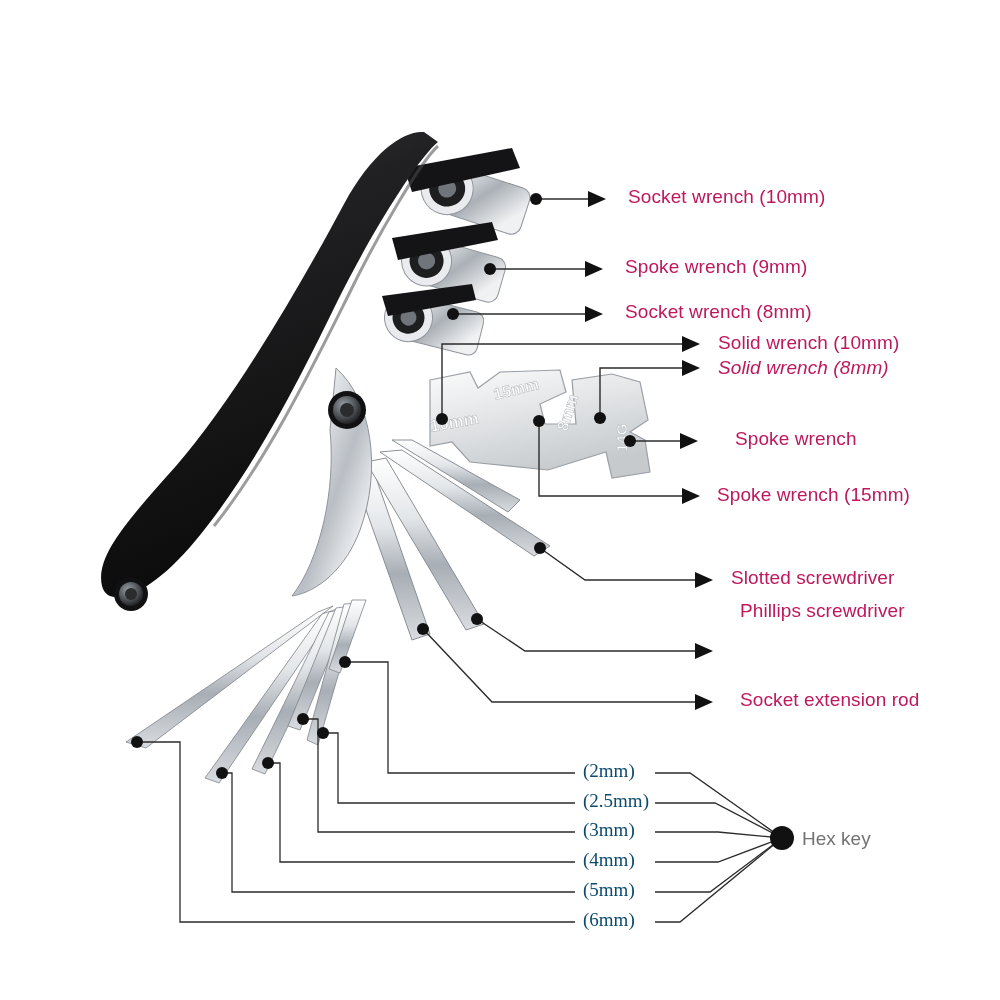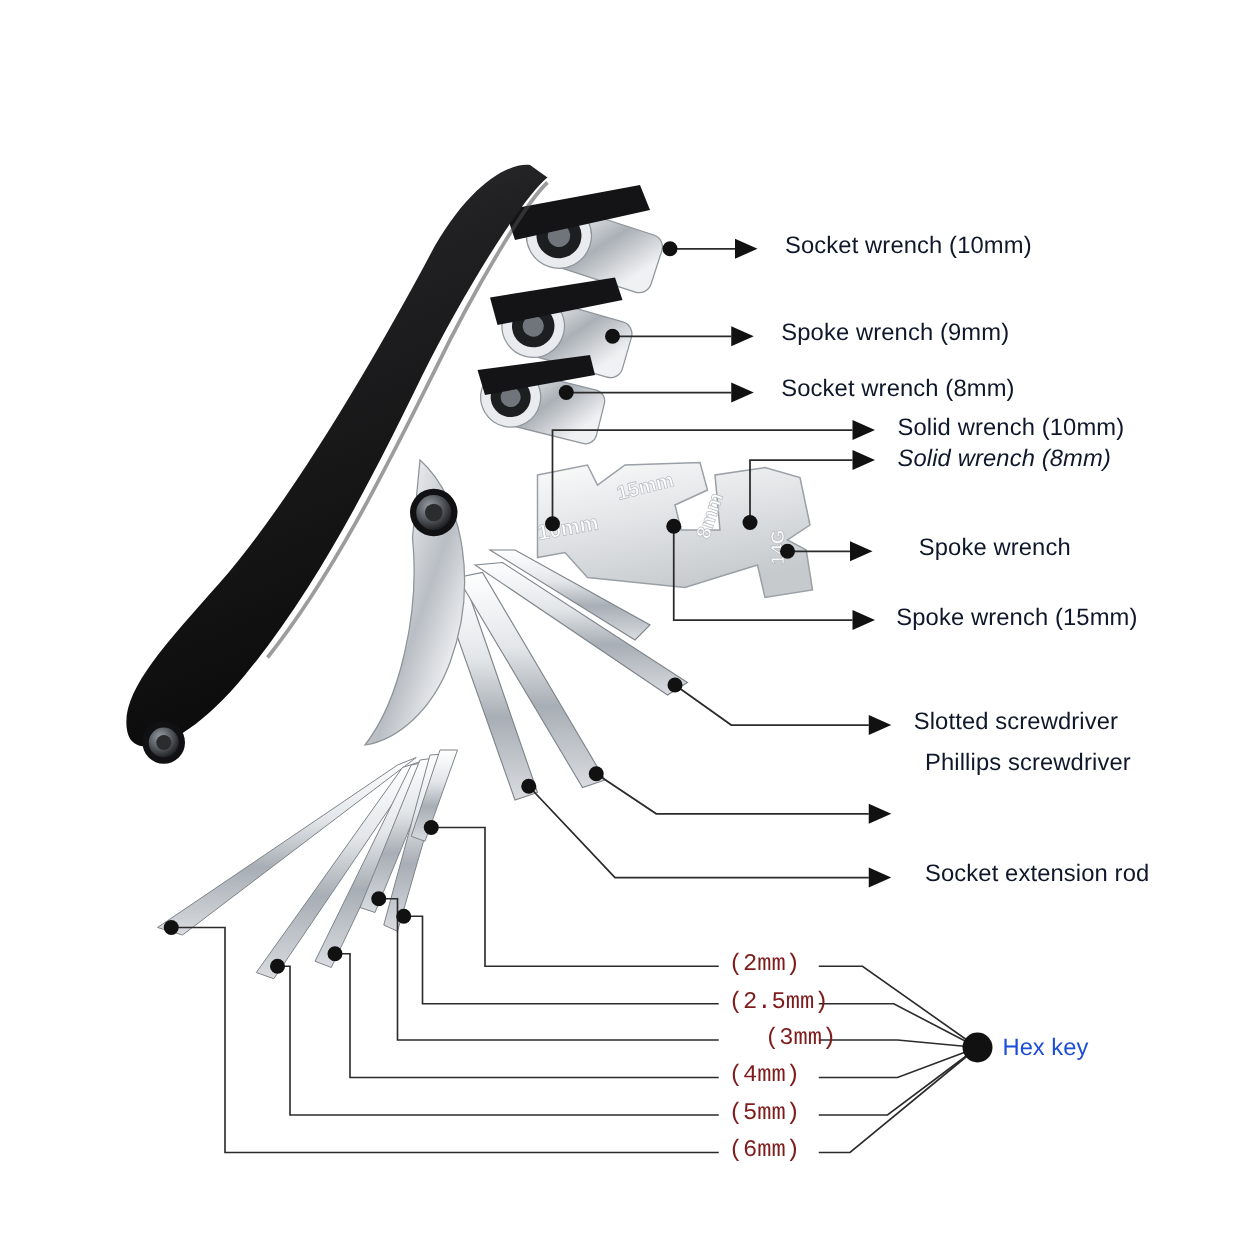--- a/index.html
+++ b/index.html
@@ -1,21 +1,21 @@
 <!DOCTYPE html>
 <html><head>
 <meta charset="utf-8">
 <style>
   html,body{margin:0;padding:0;background:#ffffff;}
   body{width:1000px;height:1000px;font-family:"Liberation Sans",sans-serif;overflow:hidden;}
   #stage{position:relative;width:1000px;height:1000px;background:#fff;}
   #artwork{position:absolute;left:0;top:0;width:1000px;height:1000px;}
-  .cal{position:absolute;white-space:nowrap;color:#0f172a;font-family:"Liberation Sans",sans-serif;font-size:19px;letter-spacing:.1px;}
-  .hexlbl{position:absolute;white-space:nowrap;color:#7f1d1d;font-family:Liberation Mono, monospace;font-size:19px;}
-  .hexkeylbl{position:absolute;white-space:nowrap;color:#1d4ed8;font-family:"Liberation Sans",sans-serif;font-size:19px;}
+  .cal{position:absolute;white-space:nowrap;color:#be185d;font-family:"Liberation Sans",sans-serif;font-size:19px;letter-spacing:.1px;}
+  .hexlbl{position:absolute;white-space:nowrap;color:#0c4a6e;font-family:Liberation Serif, serif;font-size:19px;}
+  .hexkeylbl{position:absolute;white-space:nowrap;color:#737373;font-family:"Liberation Sans",sans-serif;font-size:19px;}
 </style>
 </head>
 <body>
 
 <div id="stage">
 
   <svg id="artwork" viewBox="0 0 1000 1000" xmlns="http://www.w3.org/2000/svg">
     <defs>
       <linearGradient id="gMetal" x1="0" y1="0" x2="1" y2="1">
         <stop offset="0%" stop-color="#ffffff"></stop>
@@ -193,21 +193,21 @@
       <div class="cal" style="left: 718px; top: 357px; font-style: italic;">Solid wrench (8mm)</div>
       <div class="cal" style="left: 715px; top: 428px; margin-left: 20px;">Spoke wrench</div>
       <div class="cal" style="left: 717px; top: 484px;">Spoke wrench (15mm)</div>
       <div class="cal" style="left: 731px; top: 567px;">Slotted screwdriver</div>
       <div class="cal" style="left: 740px; top: 600px;">Phillips screwdriver</div>
       <div class="cal" style="left: 740px; top: 689px;">Socket extension rod</div>
     </div>
   <div id="hexlabels">
       <div class="hexlbl" style="left: 583px; top: 760px;">(2mm)</div>
       <div class="hexlbl" style="left: 583px; top: 790px;">(2.5mm)</div>
-      <div class="hexlbl" style="left: 583px; top: 819px; margin-left: 29px;">(3mm)</div>
+      <div class="hexlbl" style="left: 583px; top: 819px;">(3mm)</div>
       <div class="hexlbl" style="left: 583px; top: 849px;">(4mm)</div>
       <div class="hexlbl" style="left: 583px; top: 879px;">(5mm)</div>
       <div class="hexlbl" style="left: 583px; top: 909px;">(6mm)</div>
     </div>
 
   <div class="hexkeylbl" id="hexGroupLabel" style="left: 802px; top: 828px;">Hex key</div>
 
 </div>
 
 </body></html>

